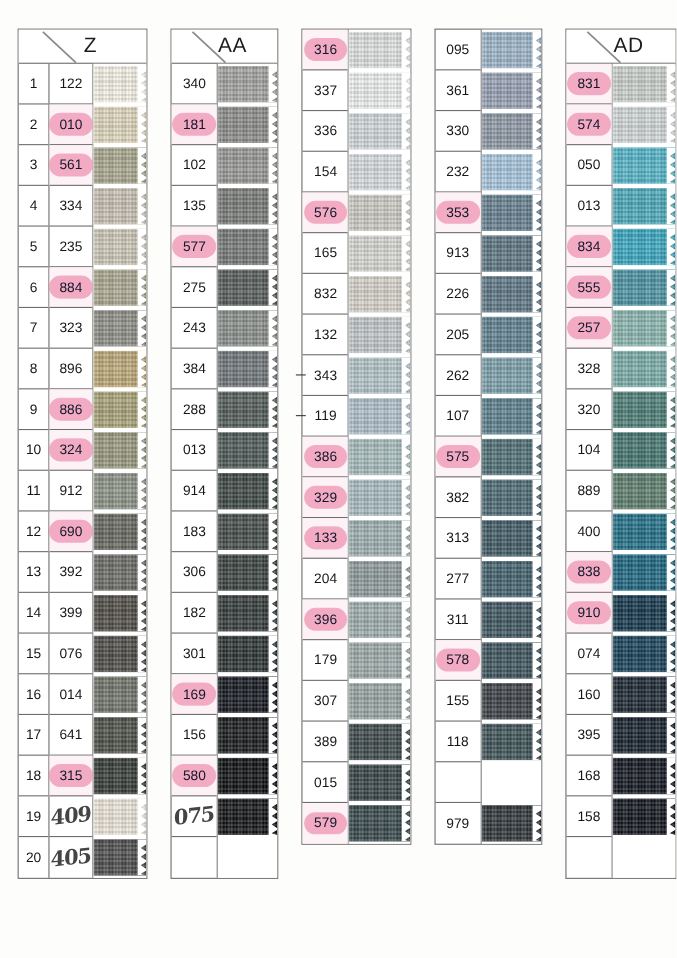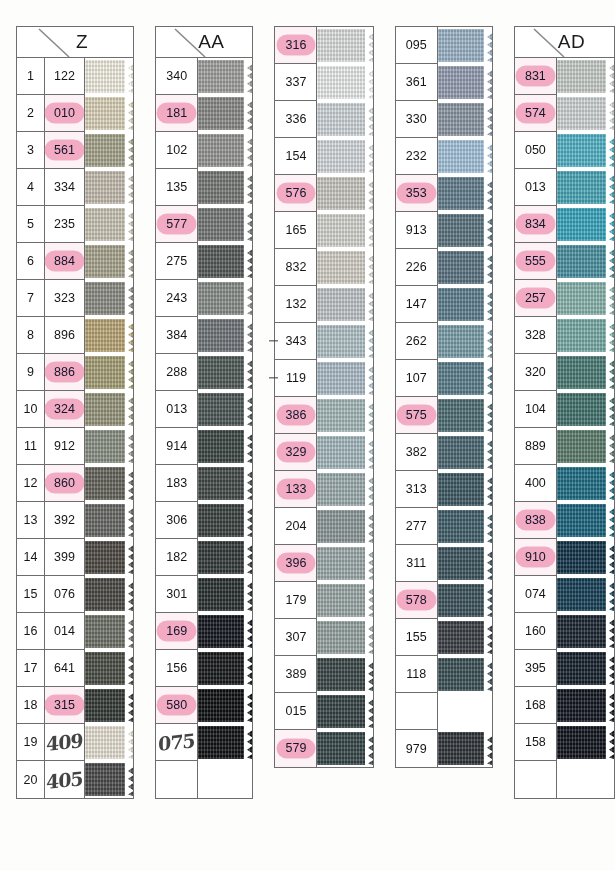--- a/index.html
+++ b/index.html
@@ -214,21 +214,21 @@
             <div class="cell hl">
               <span class="pill">886</span>
             </div>
             <div class="cell hl">
               <span class="pill">324</span>
             </div>
             <div class="cell">
               <span>912</span>
             </div>
             <div class="cell hl">
-              <span class="pill">860</span>
+              <span class="pill">690</span>
             </div>
             <div class="cell">
               <span>392</span>
             </div>
             <div class="cell">
               <span>399</span>
             </div>
             <div class="cell">
               <span>076</span>
             </div>
@@ -770,21 +770,21 @@
             <div class="cell hl">
               <span class="pill">353</span>
             </div>
             <div class="cell">
               <span>913</span>
             </div>
             <div class="cell">
               <span>226</span>
             </div>
             <div class="cell">
-              <span>147</span>
+              <span>205</span>
             </div>
             <div class="cell">
               <span>262</span>
             </div>
             <div class="cell">
               <span>107</span>
             </div>
             <div class="cell hl">
               <span class="pill">575</span>
             </div>

